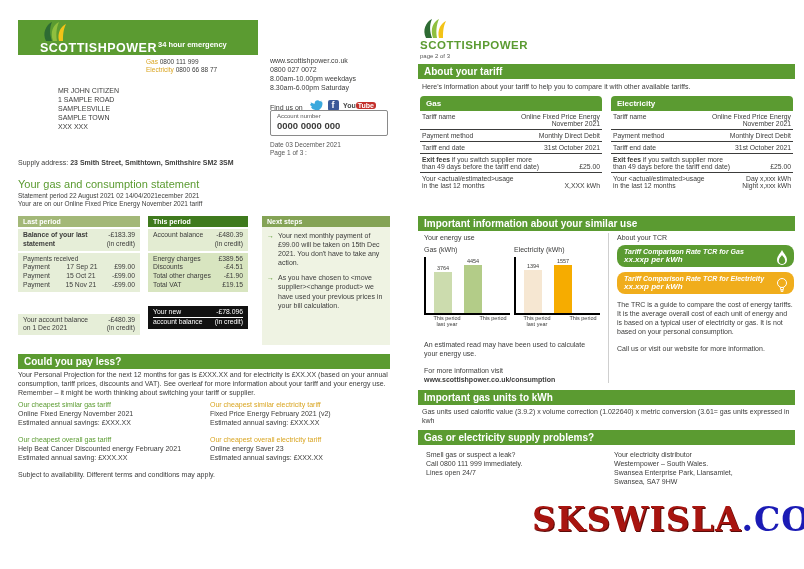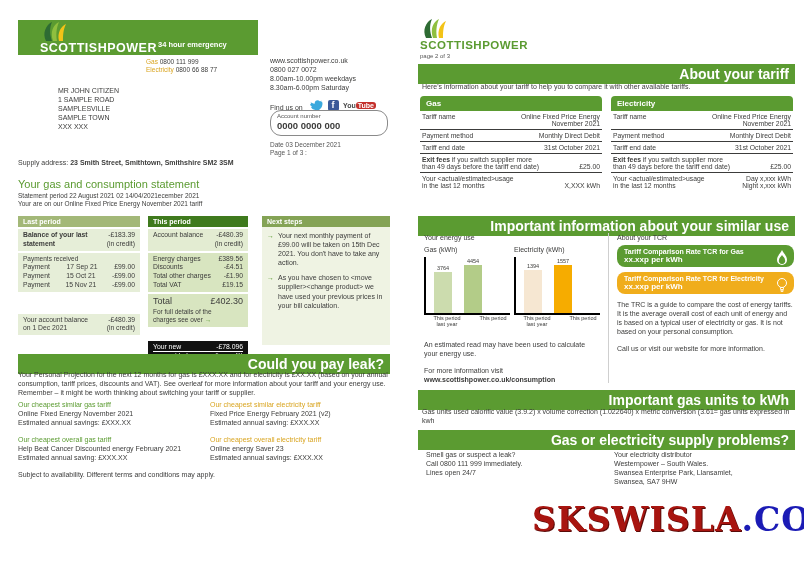--- a/index.html
+++ b/index.html
@@ -1,40 +1,40 @@
 <!DOCTYPE html>
 <html><head>
 <meta charset="utf-8">
 <style>
   * { margin:0; padding:0; box-sizing:border-box; }
   body { font-family:"Liberation Sans", sans-serif; background:#fff; color:#3c3c3b; }
   #canvas { position:relative; width:804px; height:569px; background:#fff; overflow:hidden; }
   .abs { position:absolute; }
-  .banner { background:#5b9b31; color:#fff; font-weight:bold; font-size:14px; padding:2px 6px;text-align:right; }
+  .banner { background:#5b9b31; color:#fff; font-weight:bold; font-size:10px; padding:2px 6px; }
   .grn { color:#5b9b31; }
   .gold { color:#d9a521; }
   .t7 { font-size:7px; line-height:1.3; }
   .t65 { font-size:6.5px; line-height:1.3; }
   .t6 { font-size:6px; line-height:1.2; }
   .b { font-weight:bold; }
   .row { display:flex; justify-content:space-between; }
   .colhead { color:#fff; font-weight:bold; font-size:7px; padding:2px 5px; }
   .sec { padding:2px 5px; margin-top:2px; }
   .kv { display:flex; justify-content:space-between; font-size:6.8px; line-height:1.3; }
   .ttable { width:100%; font-size:6.8px; }
   .trow { display:flex; justify-content:space-between; border-bottom:1px solid #3c3c3b; padding:2px 2px; }
   .trow .val { text-align:right; }
   .tabhead { background:#5b9b31; color:#fff; font-weight:bold; font-size:8px; padding:3px 6px; border-radius:4px 4px 0 0; }
   .chart-title { font-size:7px; }
   .plot { display:flex; align-items:flex-end; gap:12px; border-left:2px solid #000; border-bottom:2px solid #000; height:58px; padding:0 8px; }
   .bargrp { display:flex; flex-direction:column; align-items:center; justify-content:flex-end; }
   .barval { font-size:5.5px; margin-bottom:1px; }
   .bar { width:18px; }
   .barlab { font-size:5.5px; width:34px; text-align:center; line-height:1.15; }
-  .tcrbox { border-radius:8px; color:#fff; padding:3px 7px; position:relative; }
+  .tcrbox { border-radius:8px; color:#fff; padding:3px 7px; position:relative;font-style:italic; }
   .tcrbox .t1 { font-size:7px; font-weight:bold; }
   .tcrbox .t2 { font-size:8px; font-weight:bold; }
   .arrow { color:#5b9b31; font-weight:bold; margin-right:4px; }
   .sociallogo { display:inline-block; vertical-align:middle; }
 </style>
 </head>
 <body>
 
 <div id="canvas">
 
@@ -72,21 +72,21 @@
         <svg width="13" height="11" viewBox="0 0 13 11">
             <path d="M12 1.5 C11.5 1.8 11 2 10.4 2 C11 1.6 11.4 1.1 11.6 0.5 C11 0.9 10.4 1.1 9.7 1.3 C9.2 0.7 8.4 0.3 7.6 0.3 C6 0.3 4.7 1.6 4.7 3.2 C4.7 3.4 4.7 3.6 4.8 3.8 C2.4 3.7 0.3 2.5 -1 0.8 L1.2 3 L0 5 L2 6.5 L1 7 C1.6 8.6 3.1 9.8 5 9.8 C3.7 10.8 2.1 11 0.5 10.8 C2 11.7 3.6 11 5.2 11 C9.9 11 12.5 6.9 12.5 3.4 Z" fill="#3aa9dd"></path>
           </svg>
       </span>
       <span class="sociallogo" style="width:11px; height:11px; background:#3b5998; color:#fff; font-weight:bold; font-size:9px; text-align:center; line-height:11px; border-radius:2px;">f</span>
       <span class="sociallogo" style="font-size:7px; font-weight:bold;">
         <span style="color:#444;">You</span><span style="background:#c4302b; color:#fff; border-radius:3px; padding:0 2px;">Tube</span>
       </span>
     </div>
 
-    <div class="abs" style="left:252px; top:90px; width:118px; height:26px; border:1px solid #8a8a8a; border-radius:11px; padding:2px 6px;">
+    <div class="abs" style="left:252px; top:90px; width:118px; height:26px; border:1px solid #8a8a8a; border-radius:2px; padding:2px 6px;">
       <div class="t6" style="color:#555;">Account number</div>
       <div style="font-size:9.5px; font-weight:bold;">0000 0000 000</div>
     </div>
     <div class="abs t65" style="left:252px; top:121px; color:#555;">Date 03 December 2021</div>
     <div class="abs t65" style="left:252px; top:129px; color:#555;">Page 1 of 3 :</div>
 
     <div class="abs t7" style="left:40px; top:66px;">
       <div>MR JOHN CITIZEN</div>
       <div>1 SAMPLE ROAD</div>
       <div>SAMPLESVILLE</div>
@@ -165,30 +165,20 @@
           </div>
         <div class="kv">
             <span>Total other charges</span>
             <span>-£1.90</span>
           </div>
         <div class="kv">
             <span>Total VAT</span>
             <span>£19.15</span>
           </div>
       </div>
-      <div class="sec" style="background:#d8e5c0;">
-        <div class="kv" style="font-size:9px;">
-          <span>Total</span>
-            <span>£402.30</span>
-        </div>
-        <div class="t65">
-          <span>For full details of the</span><br>
-          <span>charges see over</span> <span class="arrow">→</span>
-        </div>
-      </div>
       <div class="sec" style="background:#111; color:#fff; margin-top:14px;">
         <div class="kv" style="color:#fff; border-bottom:1px solid #fff;">
           <span>Your new</span>
             <span>-£78.096</span>
         </div>
         <div class="kv" style="color:#fff;">
           <span>account balance</span>
             <span>(in credit)</span>
         </div>
       </div>
@@ -201,21 +191,21 @@
             <span class="arrow">→</span>
           <span>Your next monthly payment of £99.00 will be taken on 15th Dec 2021. You don't have to take any action.</span>
           </div>
         <div class="t7" style="display:flex; margin-top:6px;">
             <span class="arrow">→</span>
           <span>As you have chosen to &lt;move supplier&gt;&lt;change product&gt; we have used your previous prices in your bill calculation.</span>
           </div>
       </div>
     </div>
 
-    <div class="abs banner" style="left:0; top:334px; width:372px;">Could you pay leak?</div>
+    <div class="abs banner" style="left:0; top:334px; width:372px;">Could you pay less?</div>
     <div class="abs t7" style="left:0; top:350px; width:372px;">Your Personal Projection for the next 12 months for gas is £XXX.XX and for electricity is £XX.XX (based on your annual consumption, tariff prices, discounts and VAT). See overleaf for more information about your tariff and your energy use. Remember – it might be worth thinking about switching your tariff or supplier.</div>
 
     <div class="abs" style="left:0; top:380px; width:186px;">
       <div class="t7 grn">Our cheapest similar gas tariff</div>
       <div class="t7">Online Fixed Energy November 2021</div>
       <div class="t7">Estimated annual savings: £XXX.XX</div>
     </div>
     <div class="abs" style="left:192px; top:380px; width:180px;">
       <div class="t7 gold">Our cheapest similar electricity tariff</div>
       <div class="t7">Fixed Price Energy February 2021 (v2)</div>

